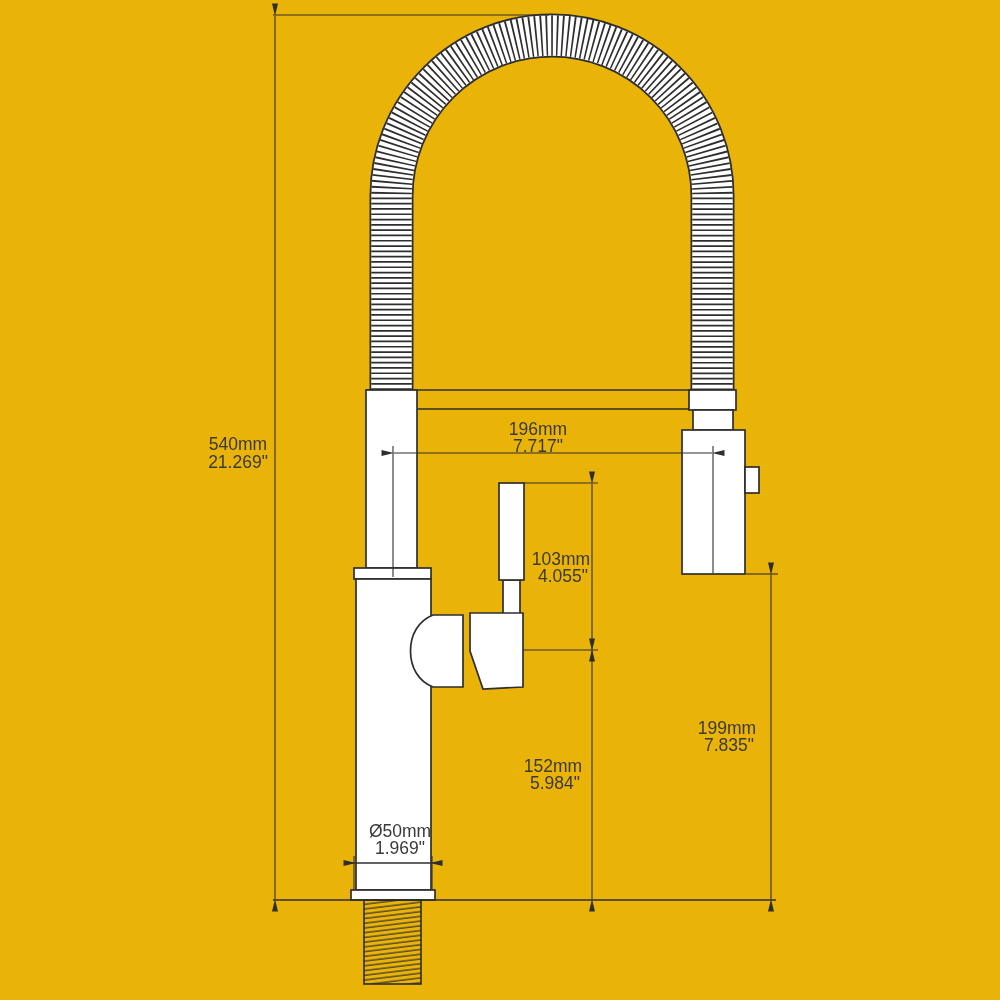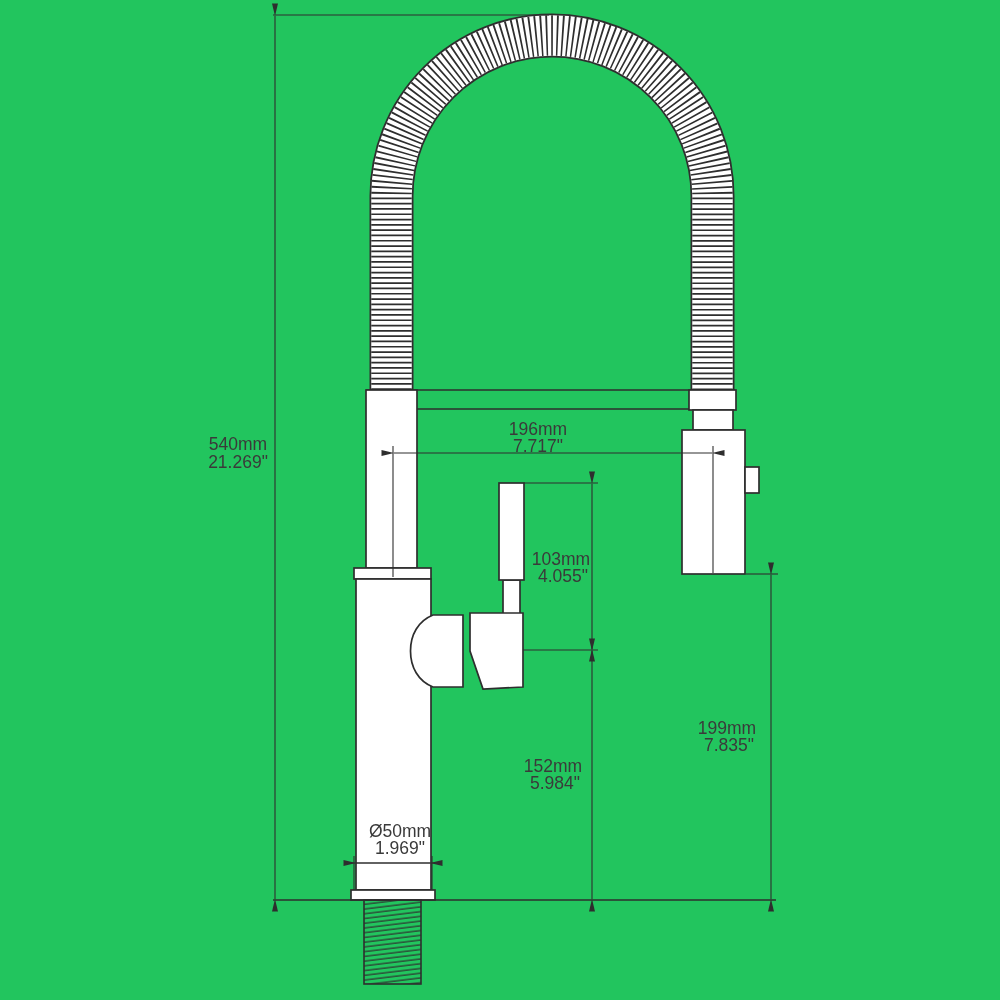--- a/index.html
+++ b/index.html
@@ -1,19 +1,19 @@
 <!DOCTYPE html>
 <html><head>
 <meta charset="utf-8">
 <style>
   html,body{margin:0;padding:0;background:#ffffff;}
   .canvas{
     position:relative;
     width:1000px;height:1000px;
-    background:#22c55e;
+    background:#eab308;
     font-family:"Liberation Sans", sans-serif;
     overflow:hidden;
   }
   svg{display:block;}
   .obj{fill:#ffffff;stroke:#2e2e2e;stroke-width:1.7;}
   .objline{fill:none;stroke:#2e2e2e;stroke-width:1.7;}
   .ext{stroke:#2e2e2e;stroke-width:1.1;fill:none;}
   .dim{stroke:#2e2e2e;stroke-width:1.1;fill:none;}
   .lbl{
     fill:#3a3a3a;

